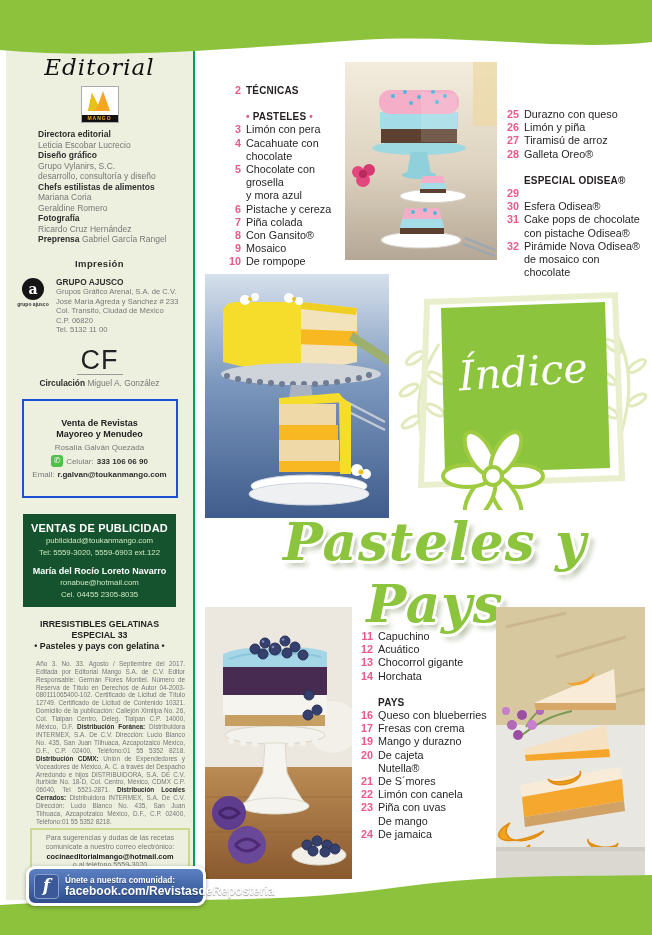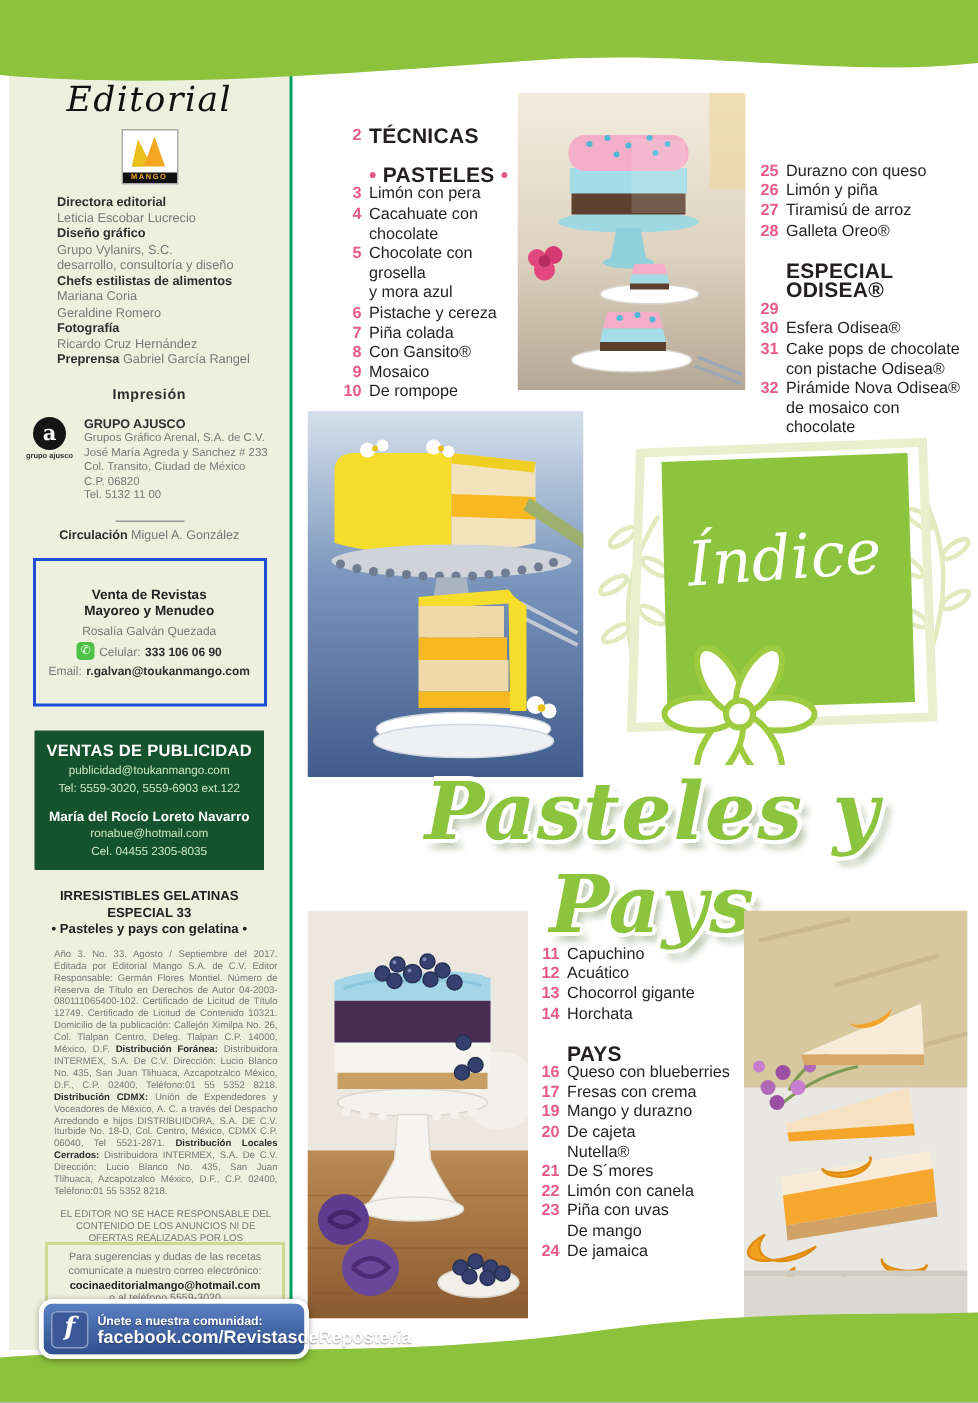--- a/index.html
+++ b/index.html
@@ -56,21 +56,21 @@
   .fb-text .l2{font-size:12px;}
   
   .toc{position:absolute;z-index:1;font-size:10.8px;line-height:13.2px;}
   .toc-col1{left:224px;top:84px;width:124px;}
   .toc-col2{left:502px;top:80px;width:148px;margin-top:28px;}
   .toc-col3{left:356px;top:630px;width:140px;}
   .toc-item{display:flex;}
   .toc-num{width:17px;text-align:right;margin-right:5px;font-weight:bold;color:#e75a8b;flex:none;}
   .toc-text{white-space:pre-line;}
   .toc-head{margin-top:13px;}
-  .toc-head .toc-text{font-weight:bold;letter-spacing:.2px;font-size:14px;}
+  .toc-head .toc-text{font-weight:bold;letter-spacing:.2px;font-size:10px;}
   .toc-item:first-child{margin-top:0;}
   .dot{color:#e75a8b;font-weight:bold;}
   
   .photo{position:absolute;z-index:1;}
   .photo svg{display:block;}
   
   .indice{position:absolute;left:393px;top:282px;width:255px;height:228px;z-index:1;}
   .indice-label{position:absolute;left:50px;top:66px;width:160px;text-align:center;
                 font-family:"DejaVu Serif",serif;font-style:italic;font-size:41px;color:#fff;
                 transform:rotate(-4deg);}
@@ -124,20 +124,21 @@
             <div>Grupos Gráfico Arenal, S.A. de C.V.</div>
             <div>José María Agreda y Sanchez # 233</div>
             <div>Col. Transito, Ciudad de México</div>
             <div>C.P. 06820</div>
             <div>Tel. 5132 11 00</div>
           </div>
       </div>
     </div>
 
     <div class="cf-block">
+      <div class="cf-letters">CF</div>
       <div class="cf-rule"></div>
       <div class="cf-circ">
         <span class="b">Circulación</span><span> Miguel A. González</span>
       </div>
     </div>
 
     <div class="revistas-box">
       <div class="revistas-title">
         <div>Venta de Revistas</div>
         <div>Mayoreo y Menudeo</div>

